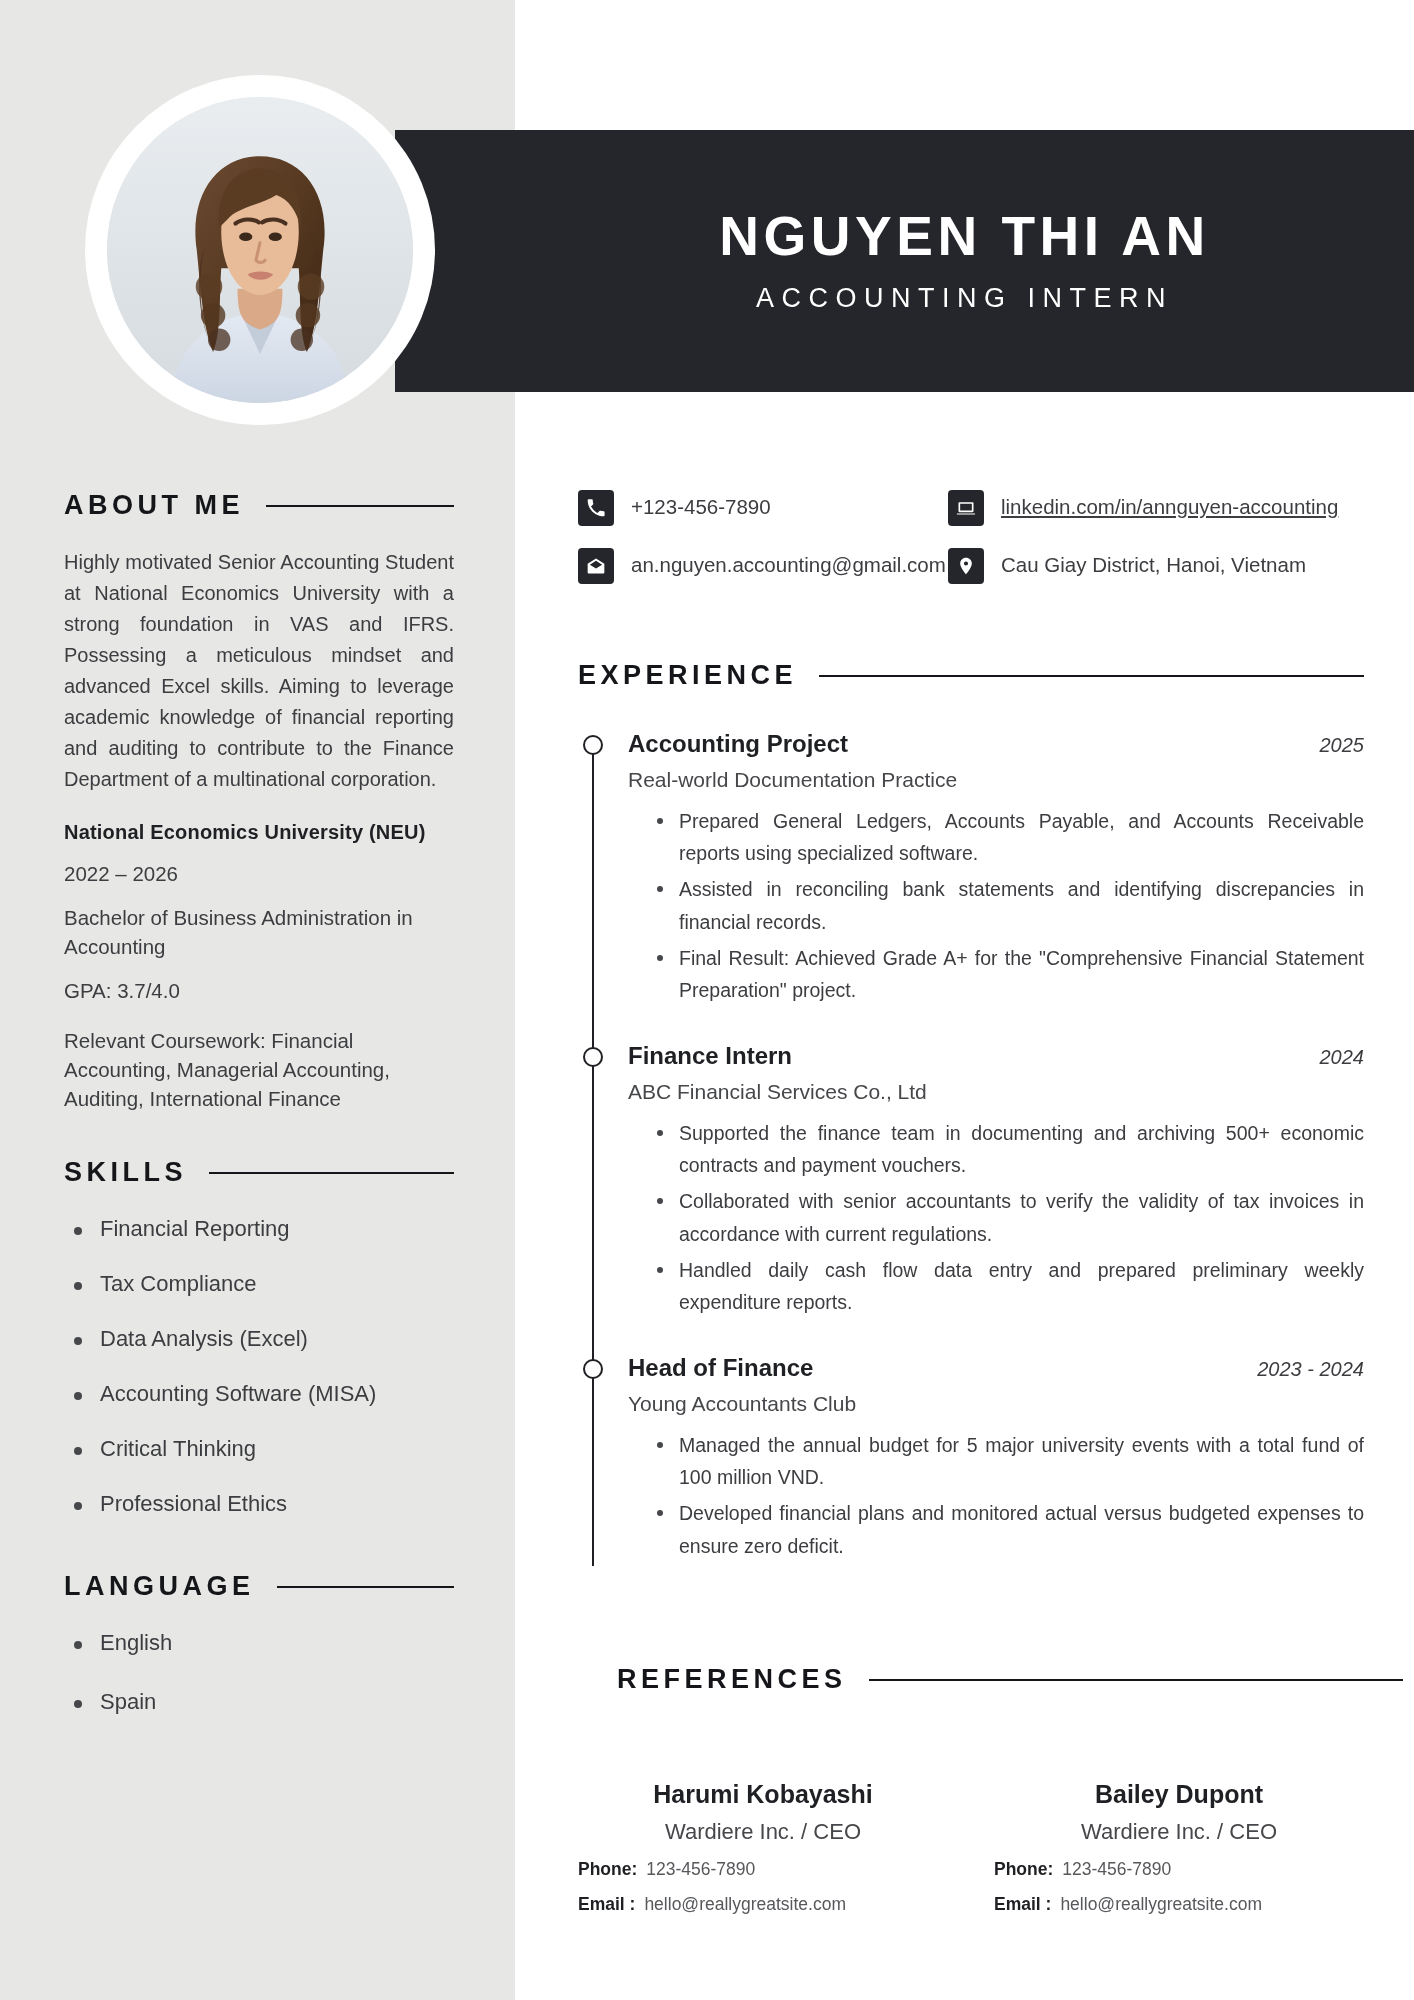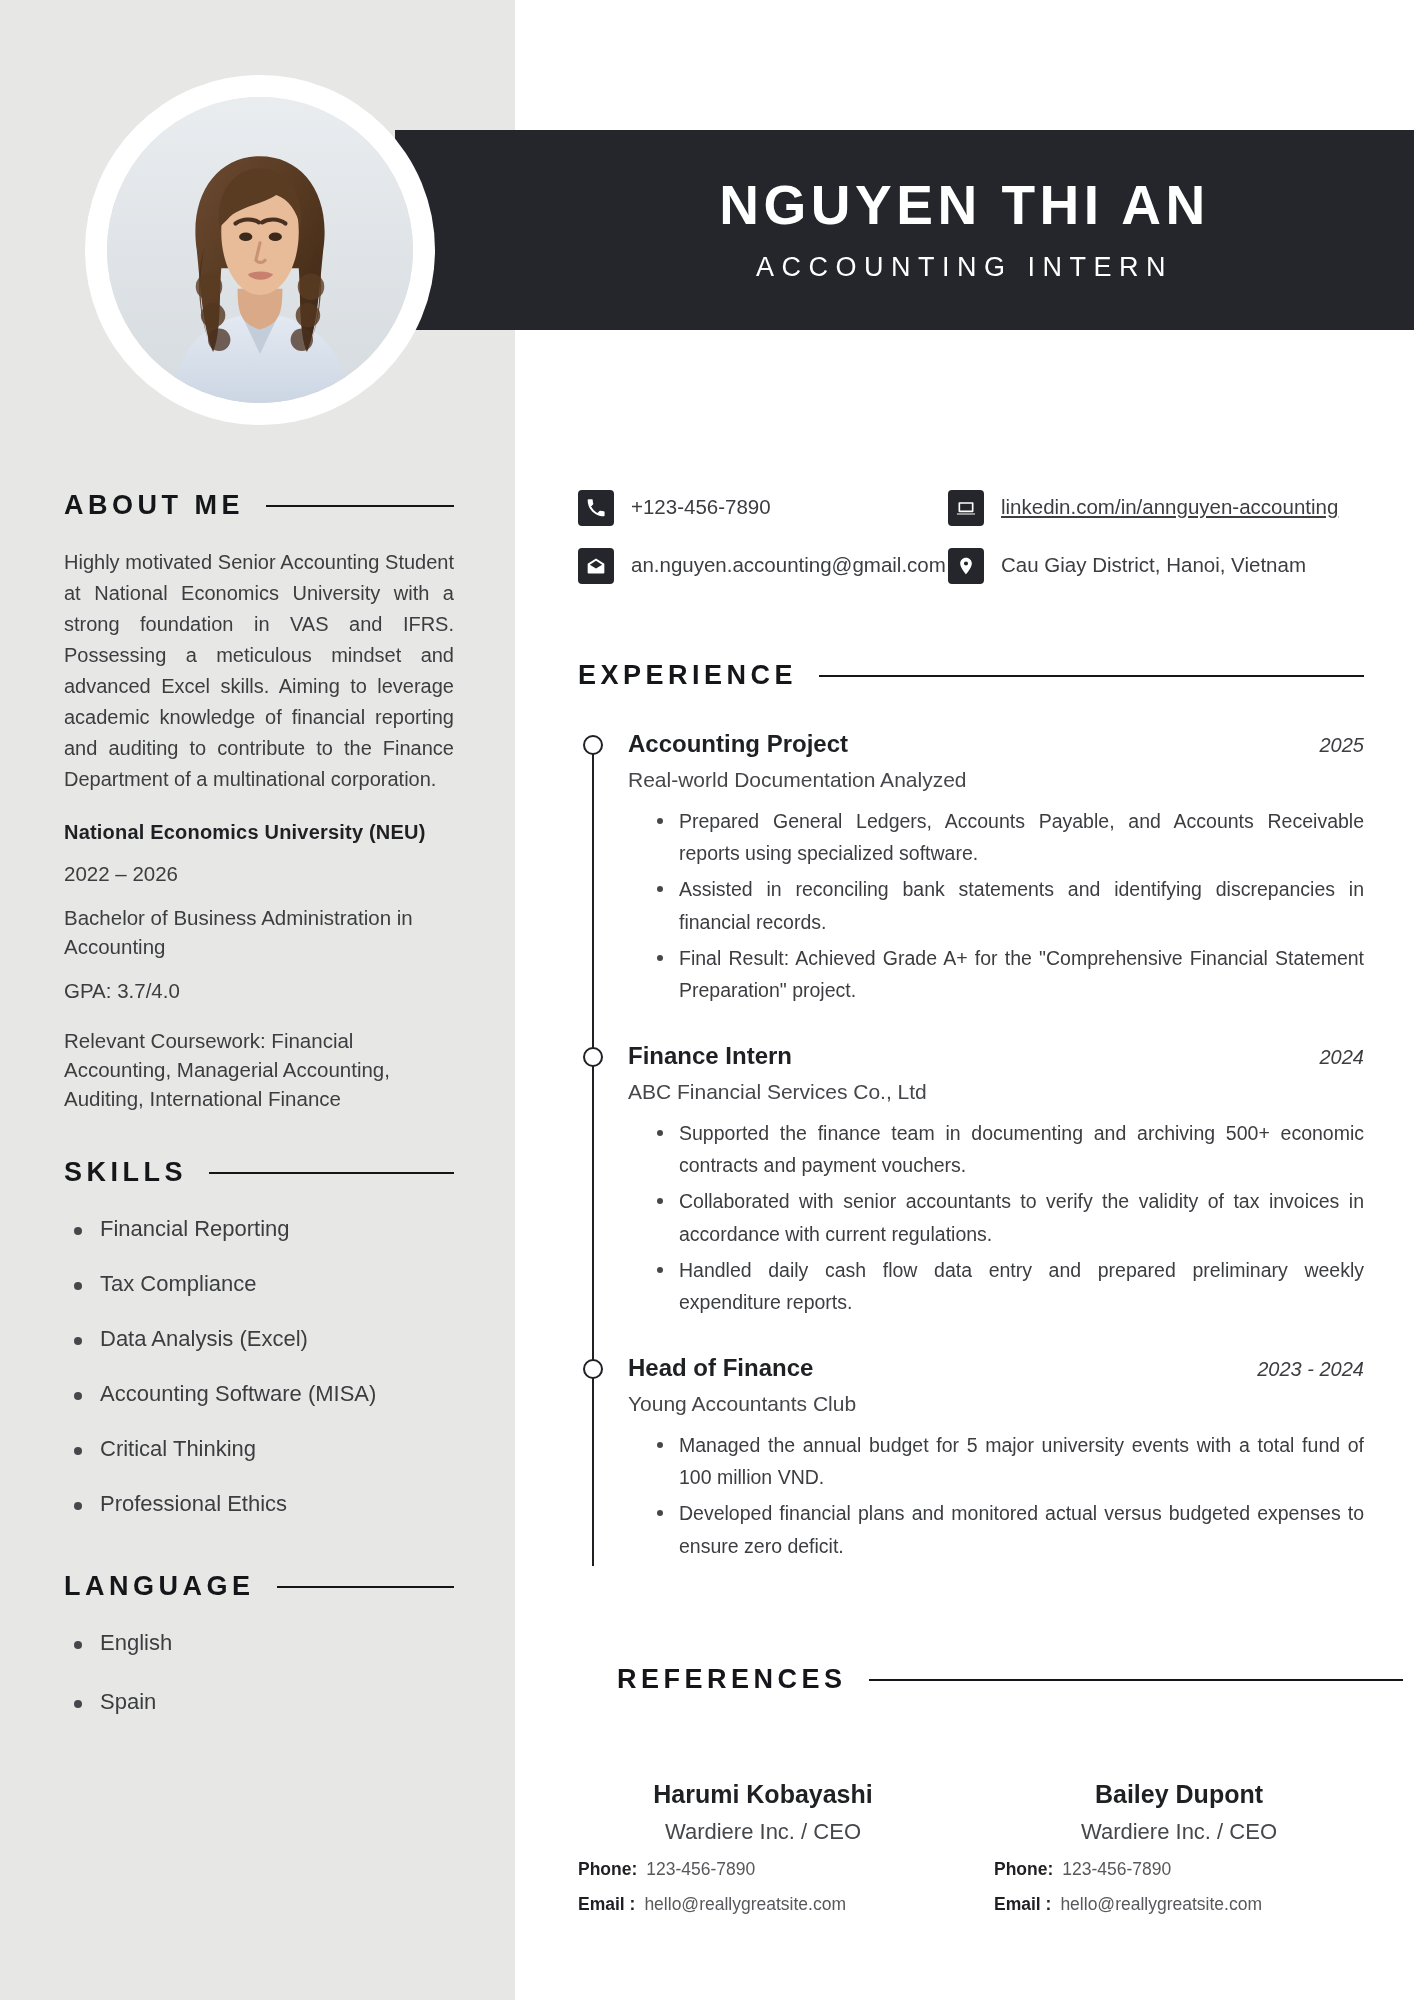--- a/index.html
+++ b/index.html
@@ -56,21 +56,21 @@
     position: relative;
   }
   .photo svg { display: block; width: 100%; height: 100%; }
 
   
   .header-bar {
     position: absolute;
     left: 395px;
     top: 130px;
     width: 1019px;
-    height: 200px;
+    height: 262px;
     background: #24262b;
     z-index: 3;
     display: flex;
     flex-direction: column;
     align-items: center;
     justify-content: center;
     padding-left: 120px;
   }
   .name {
     color: #ffffff;
@@ -467,21 +467,21 @@
 
     <div class="timeline">
       <div class="tl-line"></div>
       <div id="jobs-container">
           <div class="job">
             <span class="dot"></span>
             <div class="job-row">
               <span class="job-title">Accounting Project</span>
               <span class="job-date">2025</span>
             </div>
-            <div class="job-org">Real-world Documentation Analyzed</div>
+            <div class="job-org">Real-world Documentation Practice</div>
             <ul class="job-points">
               <li>Prepared General Ledgers, Accounts Payable, and Accounts Receivable reports using specialized software.</li>
               <li>Assisted in reconciling bank statements and identifying discrepancies in financial records.</li>
               <li>Final Result: Achieved Grade A+ for the "Comprehensive Financial Statement Preparation" project.</li>
             </ul>
           </div>
           <div class="job">
             <span class="dot"></span>
             <div class="job-row">
               <span class="job-title">Finance Intern</span>

